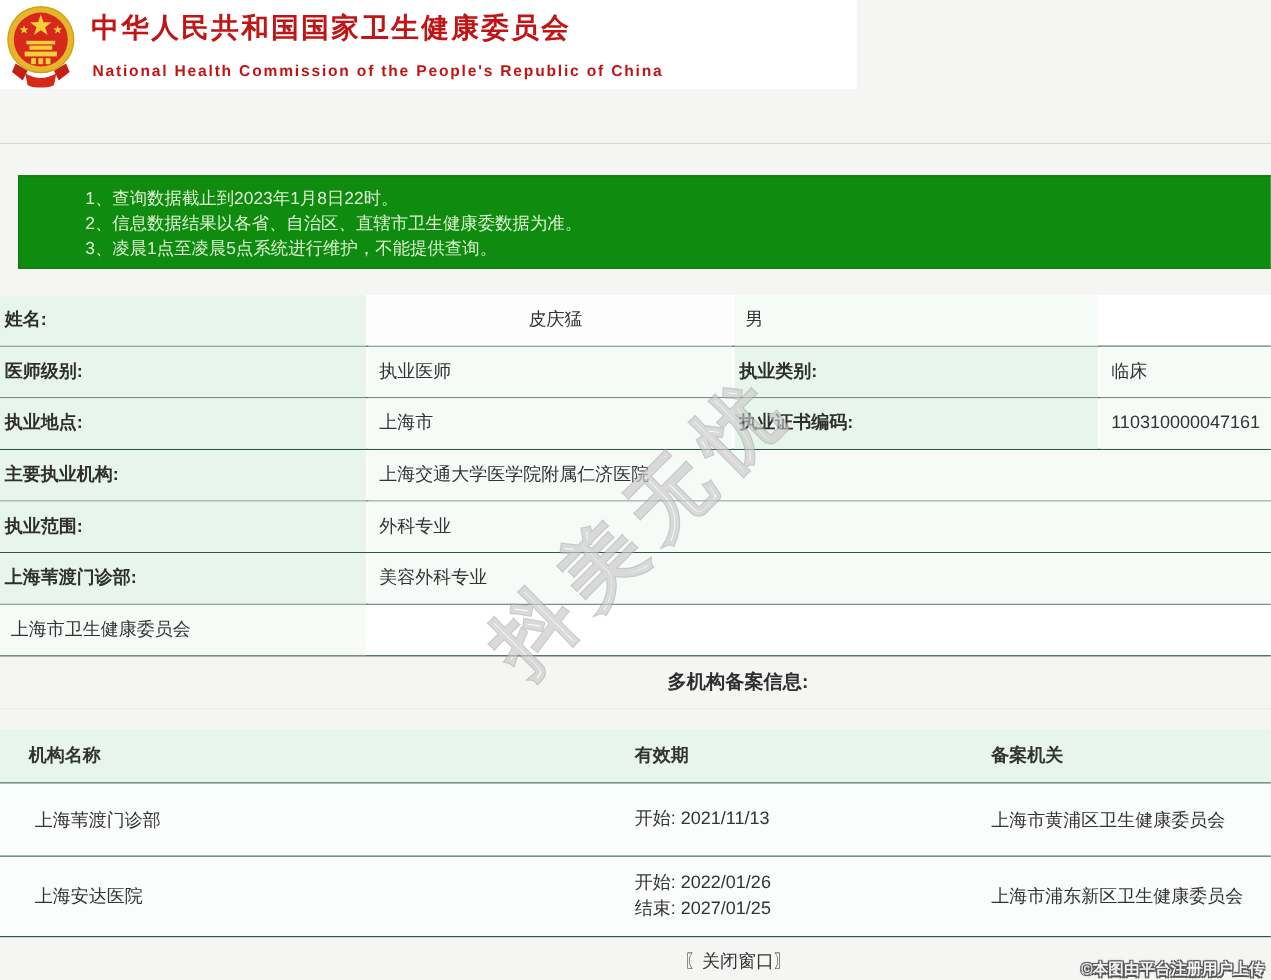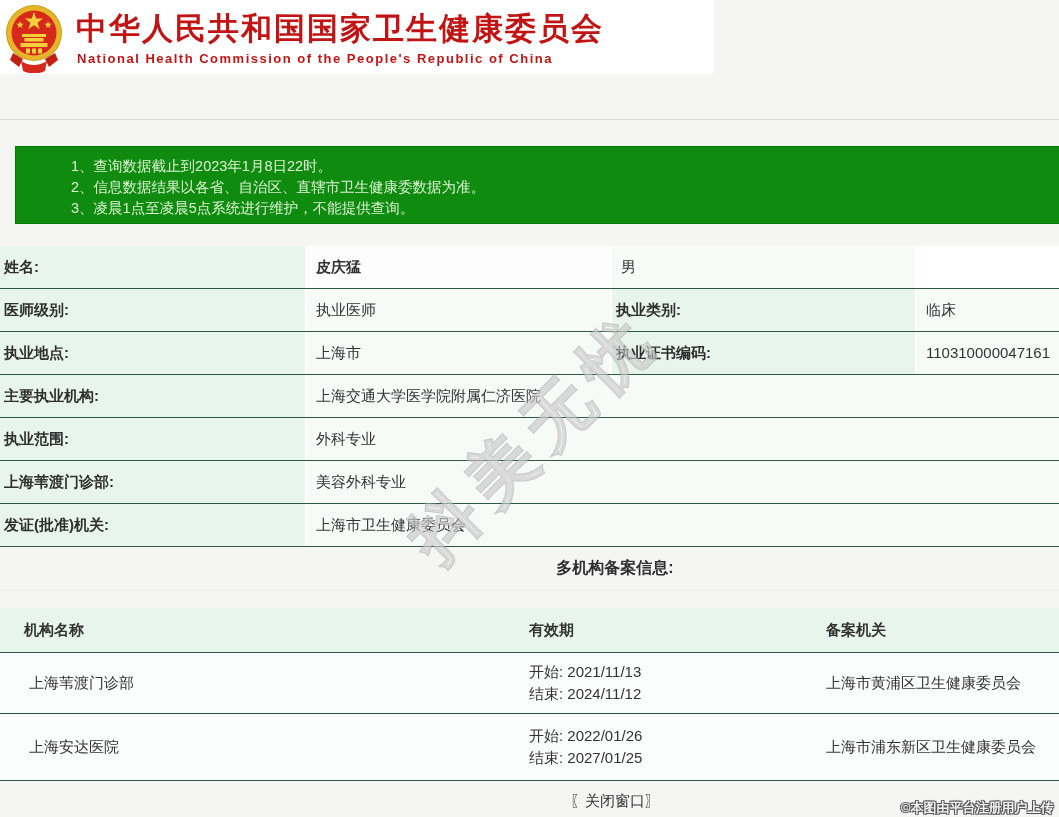--- a/index.html
+++ b/index.html
@@ -9,21 +9,21 @@
     font-family:"Liberation Sans","DejaVu Sans",sans-serif;
     color:#333;
   }
   .page{position:absolute;top:0;left:0;width:1230px;height:817px;}
 
   
   .header-box{position:absolute;top:0;left:0;width:714px;height:74px;background:#ffffff;}
   .emblem{position:absolute;left:5px;top:1px;width:58px;height:72px;}
   .title-cn{
     position:absolute;left:76px;top:8px;width:620px;
-    font-size:31px;font-weight:bold;color:#c11414;letter-spacing:2px;white-space:nowrap;
+    font-size:23px;font-weight:bold;color:#c11414;letter-spacing:2px;white-space:nowrap;
   }
   .title-en{
     position:absolute;left:77px;top:51px;width:620px;
     font-size:13px;font-weight:bold;color:#c11414;letter-spacing:1.5px;white-space:nowrap;
   }
   .top-divider{position:absolute;top:119px;left:0;width:1230px;height:0;border-top:1px solid #d9d9d9;}
 
   
   .notice{
     position:absolute;top:146px;left:15px;width:1200px;height:78px;
@@ -35,21 +35,21 @@
   
   .info-table{position:absolute;top:246px;left:0;width:1230px;background:#ffffff;}
   .irow{
     display:grid;grid-template-columns:305px 303px 303px 313px;column-gap:2px;
     height:42px;border-bottom:1px solid #2e5547;background:#ffffff;
   }
   .irow.span{grid-template-columns:305px 921px;}
   .cell{line-height:42px;font-size:15px;white-space:nowrap;overflow:hidden;}
   .cell.label{background:#e7f5ec;padding-left:4px;font-weight:bold;color:#2f2f2f;}
   .cell.value{background:#f7fbf8;padding-left:9px;color:#333;}
-  .cell.value.strong{font-weight:bold;background:#fcfdfc;}
+  .cell.value.strong{font-weight:normal;background:#fcfdfc;text-align:center;}
 
   
   .section-band{position:absolute;top:547px;left:0;width:1230px;height:61px;}
   .section-title{margin:0;padding-top:11px;text-align:center;font-size:16px;font-weight:bold;color:#2f2f2f;}
   .section-subline{position:absolute;top:43px;left:0;width:1059px;border-top:1px solid #ebeeec;}
 
   .filing-table{position:absolute;top:608px;left:0;width:1230px;}
   .frow{display:grid;grid-template-columns:505px 300px 425px;border-bottom:1px solid #2e5547;background:#fafdfb;}
   .frow.head{background:#e7f5ec;height:44px;}
   .frow.head .fcell{line-height:44px;font-weight:bold;}
@@ -142,41 +142,39 @@
     </div>
     <div class="irow span">
       <div class="cell label">执业范围:</div>
       <div class="cell value">外科专业</div>
     </div>
     <div class="irow span">
       <div class="cell label">上海苇渡门诊部:</div>
       <div class="cell value">美容外科专业</div>
     </div>
     <div class="irow span">
-      <div class="cell label">发证(批准)机关:</div>
       <div class="cell value">上海市卫生健康委员会</div>
     </div>
   </div>
 
   <div class="section-band">
     <div class="section-title">多机构备案信息:</div>
     <div class="section-subline"></div>
   </div>
 
   <div class="filing-table">
     <div class="frow head">
       <div class="fcell inst">机构名称</div>
       <div class="fcell validity">有效期</div>
       <div class="fcell auth">备案机关</div>
     </div>
     <div class="frow r1">
       <div class="fcell inst">上海苇渡门诊部</div>
       <div class="fcell validity">
         <span>开始: 2021/11/13</span>
-        <span>结束: 2024/11/12</span>
       </div>
       <div class="fcell auth">上海市黄浦区卫生健康委员会</div>
     </div>
     <div class="frow r2">
       <div class="fcell inst">上海安达医院</div>
       <div class="fcell validity">
         <span>开始: 2022/01/26</span>
         <span>结束: 2027/01/25</span>
       </div>
       <div class="fcell auth">上海市浦东新区卫生健康委员会</div>

